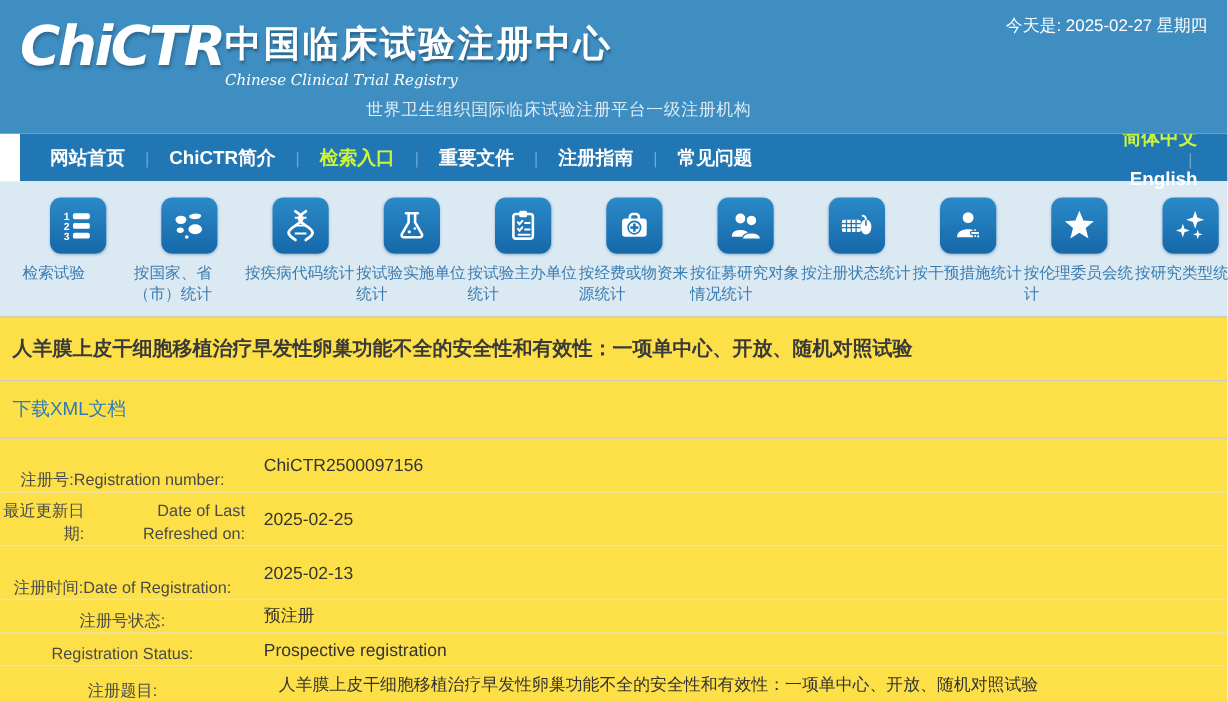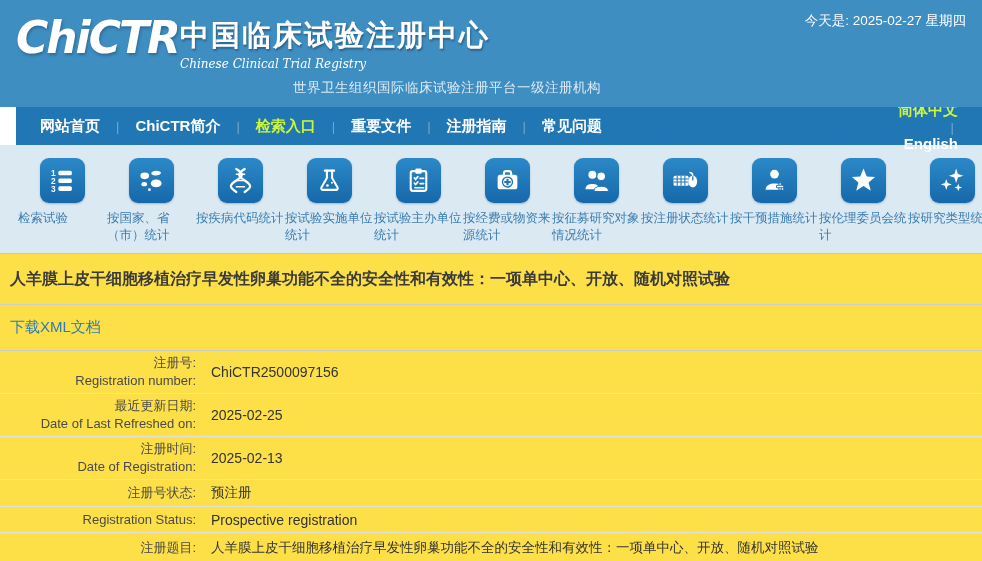--- a/index.html
+++ b/index.html
@@ -47,22 +47,22 @@
   .content { background:#fde047; border-top:1px solid #c6c6c6; }
   .page-title-row { height:51px; display:flex; align-items:center; padding:0 10px;
     border-bottom:1px solid #cccccc; }
   .page-title { font-size:16px; font-weight:bold; color:#3a3a3a; }
   .link-row { height:46px; display:flex; align-items:center; padding:0 10px;
     border-bottom:1px solid #cccccc; }
   .xml-link { font-size:15px; color:#2e7bb8; cursor:pointer; text-decoration:none; }
 
   .trow { display:flex; border-bottom:1px solid #e0e0e0; }
   .trow.h43 { height:43px; } .trow.h27 { height:27px; }
-  .trow.h26 { height:26px; } .trow.h29 { height:29px; border-bottom:none; }
-  .tlabel { width:196px; display:flex; flex-direction:column; justify-content:center;
+  .trow.h26 { height:26px; } .trow.h29 { height:29px; border-bottom:none;gap:12px; }
+  .tlabel { width:196px; display:flex; justify-content:center;
     align-items:flex-end; text-align:right; font-size:13px; line-height:18px;
     color:#4a4a4a; }
   .tvalue { flex:1; display:flex; align-items:center; padding-left:15px;
     font-size:14px; color:#333; }
   .tvalue.cjk { font-size:13.5px; }
 </style>
 </head>
 <body>
 
 <div class="header">

